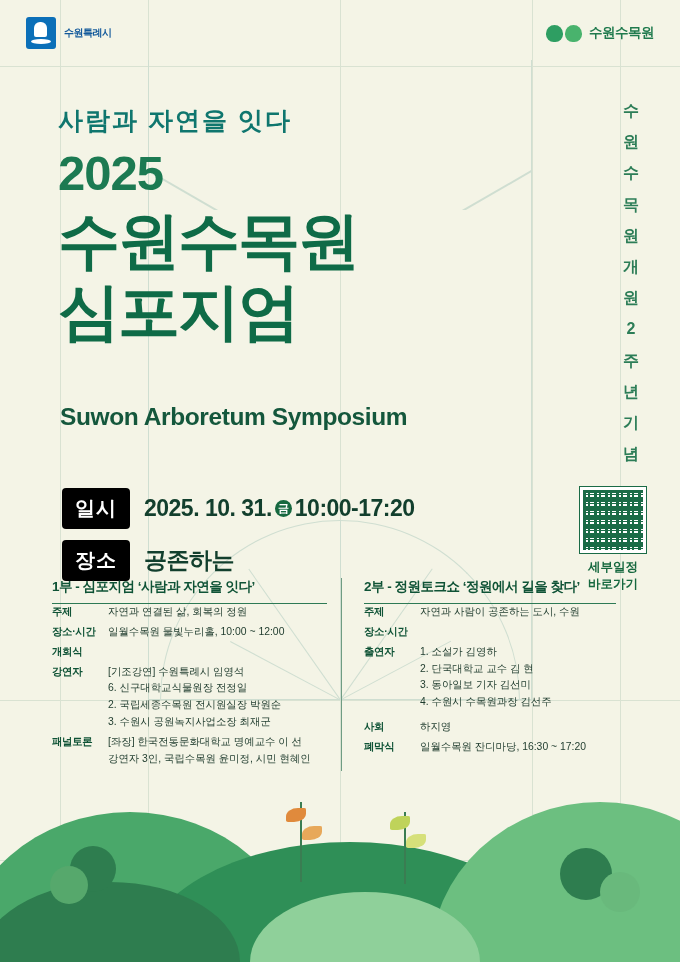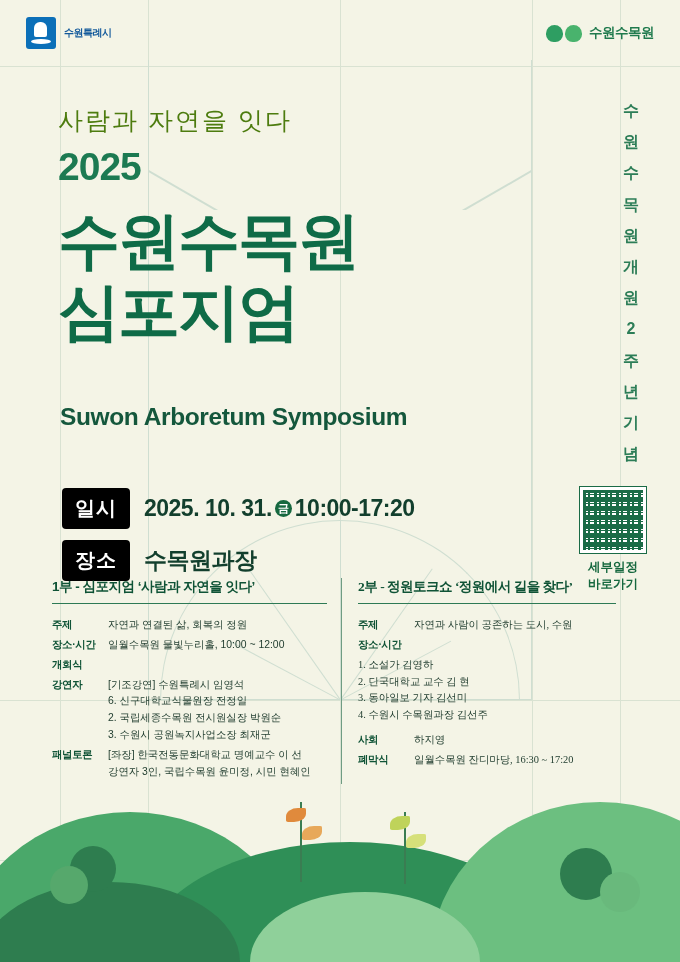--- a/index.html
+++ b/index.html
@@ -107,26 +107,26 @@
     position: relative;
   }
   .tree-ico i:nth-child(2) { background: #49b36d; }
   .brand-right .name {
     font-size: 13.5px; font-weight: bold; color: #1f7a4d; letter-spacing: -0.5px;
   }
 
   
   .tagline {
     position: absolute; left: 58px; top: 104px;
-    font-size: 25px; font-weight: normal; color: #4d7c0f;
+    font-size: 25px; font-weight: bold; color: #0f766e;
     letter-spacing: 2px;
   }
   .year {
     position: absolute; left: 58px; top: 145px;
-    font-size: 39px; font-weight: bold; color: #1c7a52;
+    font-size: 49px; font-weight: bold; color: #1c7a52;
     letter-spacing: -1px;
   }
   .main-title {
     position: absolute; left: 58px; top: 205px;
     font-size: 62px; font-weight: bold; color: #0f6b47;
     line-height: 1.15; letter-spacing: -2px;
   }
   .main-title span { display: block; }
   .eng-title {
     position: absolute; left: 60px; top: 403px;
@@ -184,24 +184,24 @@
     margin-top: 6px;
     font-size: 12.5px; font-weight: bold; color: #16683f; line-height: 1.35;
   }
 
   
   .program {
     position: absolute; left: 52px; top: 578px; width: 578px;
     display: flex;
   }
   .prog-col { width: 50%; padding-right: 14px; position: relative; }
-  .prog-col.right { padding-left: 16px; border-left: 1.2px solid #6f9c83; font-family: Liberation Serif, serif; }
+  .prog-col.right { padding-left: 22px; border-left: 1.2px solid #6f9c83; }
   .prog-head {
     font-size: 13.5px; font-weight: bold; color: #0f5336;
-    padding-bottom: 7px; margin-bottom: 13px;
+    padding-bottom: 7px; margin-bottom: 0;
     border-bottom: 1.6px solid #2d7a55;
     letter-spacing: -0.5px;
   }
   .prog-head .quote { font-weight: bold; color: #0f5336; }
   .prog-body { font-size: 10.4px; color: #1d3a2c; line-height: 1.62; }
   .prow { display: flex; margin-bottom: 3px; }
   .plabel {
     width: 56px; flex: 0 0 56px;
     font-weight: bold; color: #0f5336;
     letter-spacing: -0.3px;
@@ -282,21 +282,21 @@
     <span>념</span>
   </div>
 
   <div class="info">
     <div class="info-row">
       <span class="pill">일시</span>
       <span class="info-val"><span>2025. 10. 31.</span><span class="daychip">금</span><span>10:00-17:20</span></span>
     </div>
     <div class="info-row">
       <span class="pill">장소</span>
-      <span class="info-val">수목원과장</span>
+      <span class="info-val">공존하는</span>
     </div>
   </div>
 
   <div class="qr-area">
     <div class="qr"></div>
     <div class="qr-label">
       <span class="sub">세부일정</span>
       <span class="sub">바로가기</span>
     </div>
   </div>
@@ -346,20 +346,21 @@
       </div>
       <div class="prog-body">
         <div class="prow">
           <div class="plabel">주제</div>
           <div class="pval">자연과 사람이 공존하는 도시, 수원</div>
         </div>
         <div class="prow">
           <div class="plabel">장소·시간</div>
         </div>
         <div class="prow">
+          <div class="plabel">출연자</div>
           <div class="pval">
             <span class="sub">1. 소설가 김영하</span>
             <span class="sub">2. 단국대학교 교수 김 현</span>
             <span class="sub">3. 동아일보 기자 김선미</span>
             <span class="sub">4. 수원시 수목원과장 김선주</span>
           </div>
         </div>
         <div class="prow" style="margin-top:8px">
           <div class="plabel">사회</div>
           <div class="pval">하지영</div>

